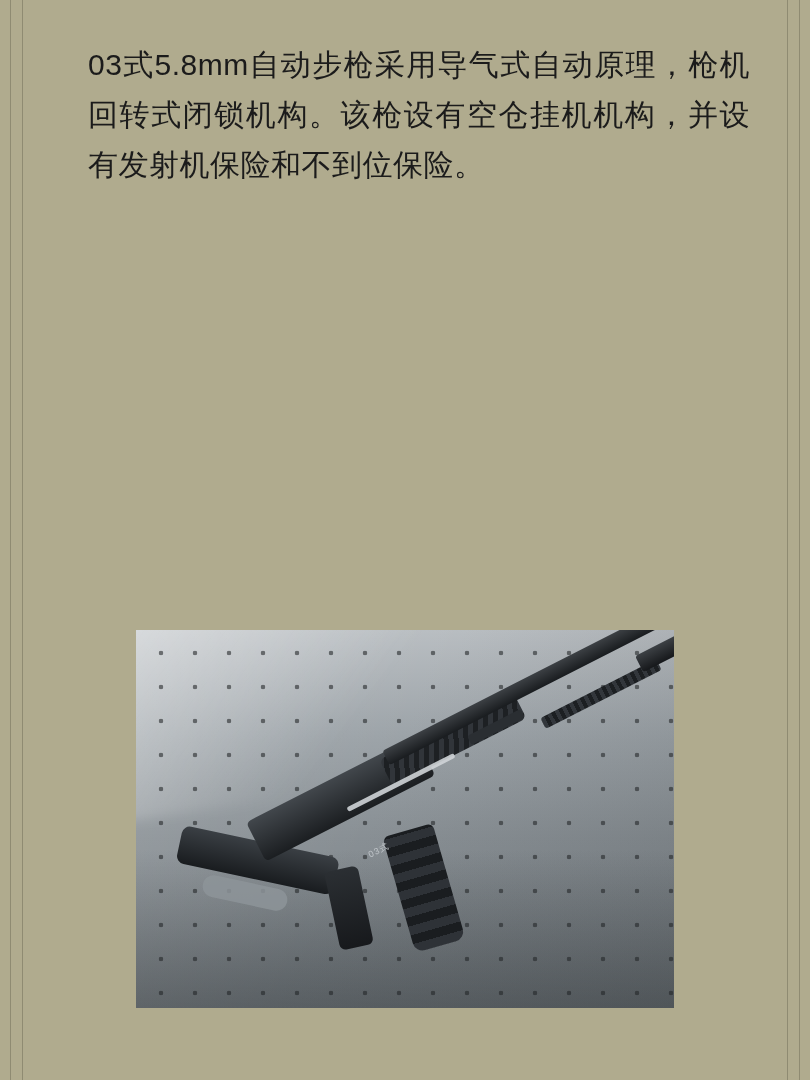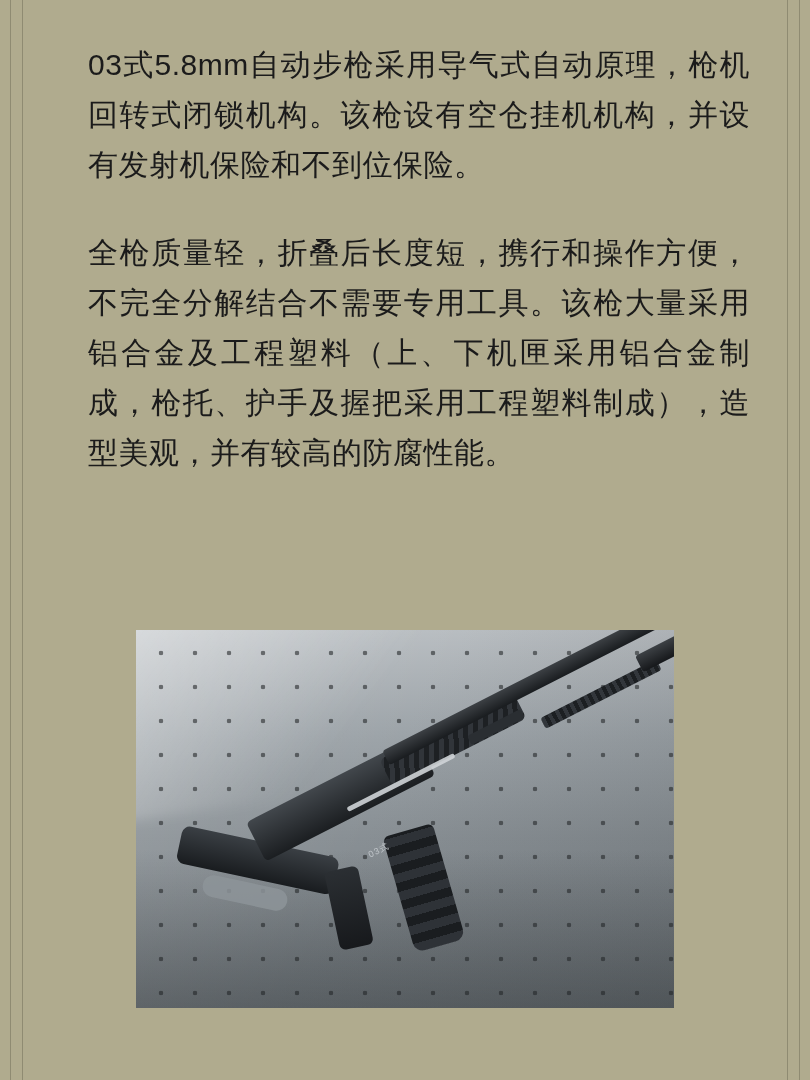--- a/index.html
+++ b/index.html
@@ -199,21 +199,20 @@
 
 <div class="page">
 
   <div class="rule left-outer"></div>
   <div class="rule left-inner"></div>
   <div class="rule right-inner"></div>
   <div class="rule right-outer"></div>
 
   <div class="content">
     <p class="para">03式5.8mm自动步枪采用导气式自动原理，枪机回转式闭锁机构。该枪设有空仓挂机机构，并设有发射机保险和不到位保险。</p>
-    <p class="para">全枪质量轻，折叠后长度短，携行和操作方便，不完全分解结合不需要专用工具。该枪大量采用铝合金及工程塑料（上、下机匣采用铝合金制成，枪托、护手及握把采用工程塑料制成），造型美观，并有较高的防腐性能。</p>
   </div>
 
   <div class="figure">
     <div class="photo">
       <div class="light-streak"></div>
       <div class="dots"></div>
       <div class="shadow-band"></div>
 
       <div class="rifle">
         <div class="part stock"></div>

